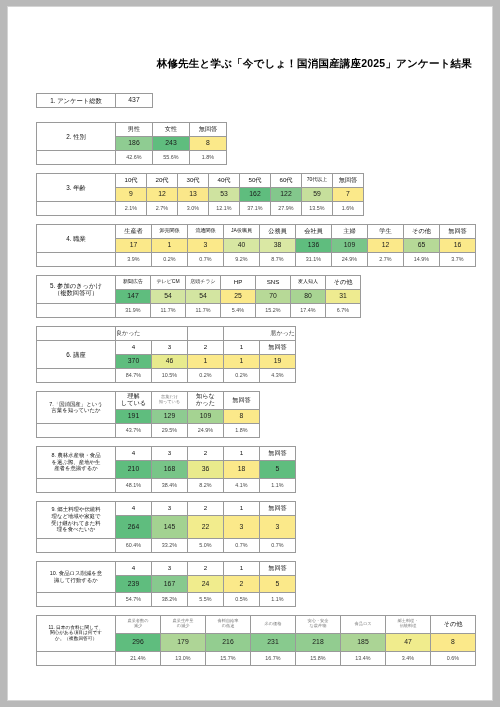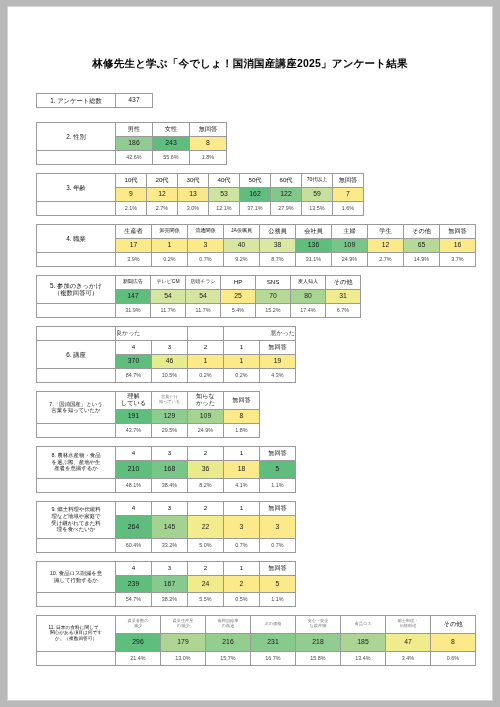--- a/index.html
+++ b/index.html
@@ -18,21 +18,21 @@
     left: 7px;
     top: 6px;
     width: 486px;
     height: 695px;
     background: #ffffff;
     border: 1px solid #d4d4d4;
     box-sizing: border-box;
     overflow: hidden;
   }
   .page-title {
-    text-align: center;
+    text-align: right;
     font-size: 10.5px;
     font-weight: bold;
     color: #000000;
     letter-spacing: 0.2px;
     margin: 50px 0 0 0;
     padding: 0 20px;
     line-height: 1.3;
   }
 
   .tables {

